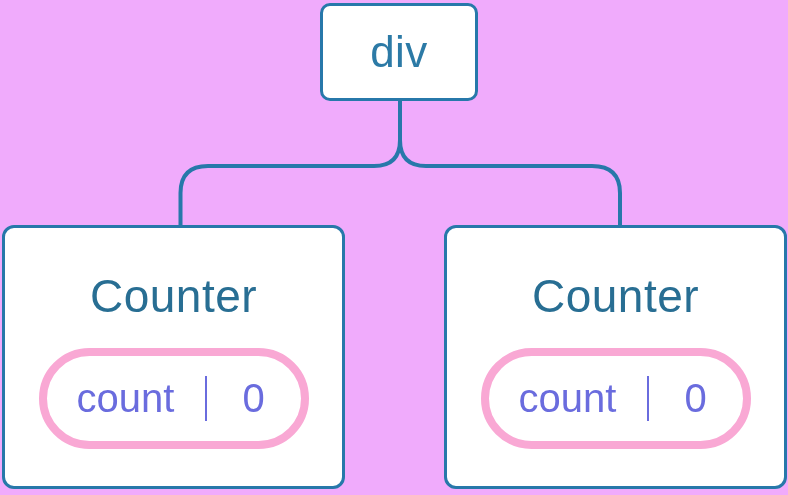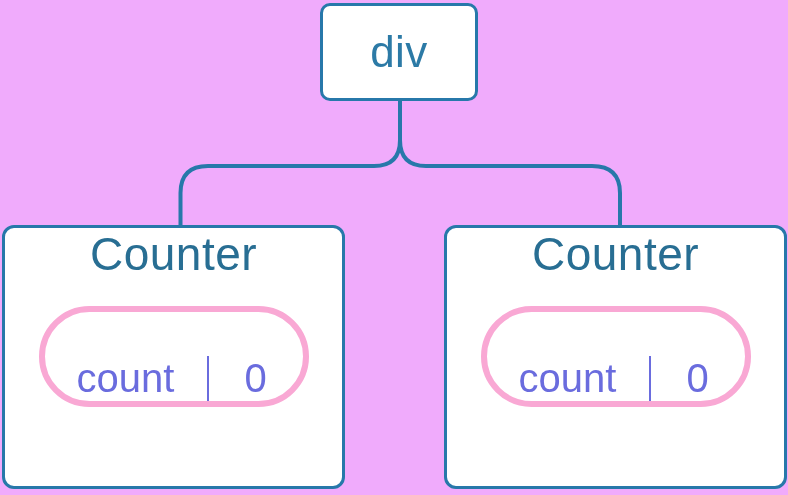--- a/index.html
+++ b/index.html
@@ -51,36 +51,37 @@
     height: 264px;
     width: 343px;
     box-sizing: border-box;
     background: #FFFFFF;
     border: 3px solid #2778AA;
     border-radius: 12px;
   }
   .card.left  { left: 2px; }
   .card.right { left: 444px; }
   .card-title {
+    margin-top: 42px;
     text-align: center;
     font-size: 46px;
     font-weight: 500;
     line-height: 52px;
     color: #286E93;
     letter-spacing: 0.5px;
   }
   .state-pill {
     margin: 26px auto 0 auto;
     width: 270px;
     height: 101px;
     box-sizing: border-box;
-    border: 6px solid #f9a8d4;
+    border: 8px solid #f9a8d4;
     border-radius: 52px;
     display: flex;
-    align-items: flex-end;
+    align-items: center;
     overflow: hidden;
     color: #6A6CDE;
     font-size: 40px;
   }
   .state-key {
     flex: 1;
     display: flex;
     align-items: center;
     justify-content: center;
     border-right: 2px solid #6A6CDE;

